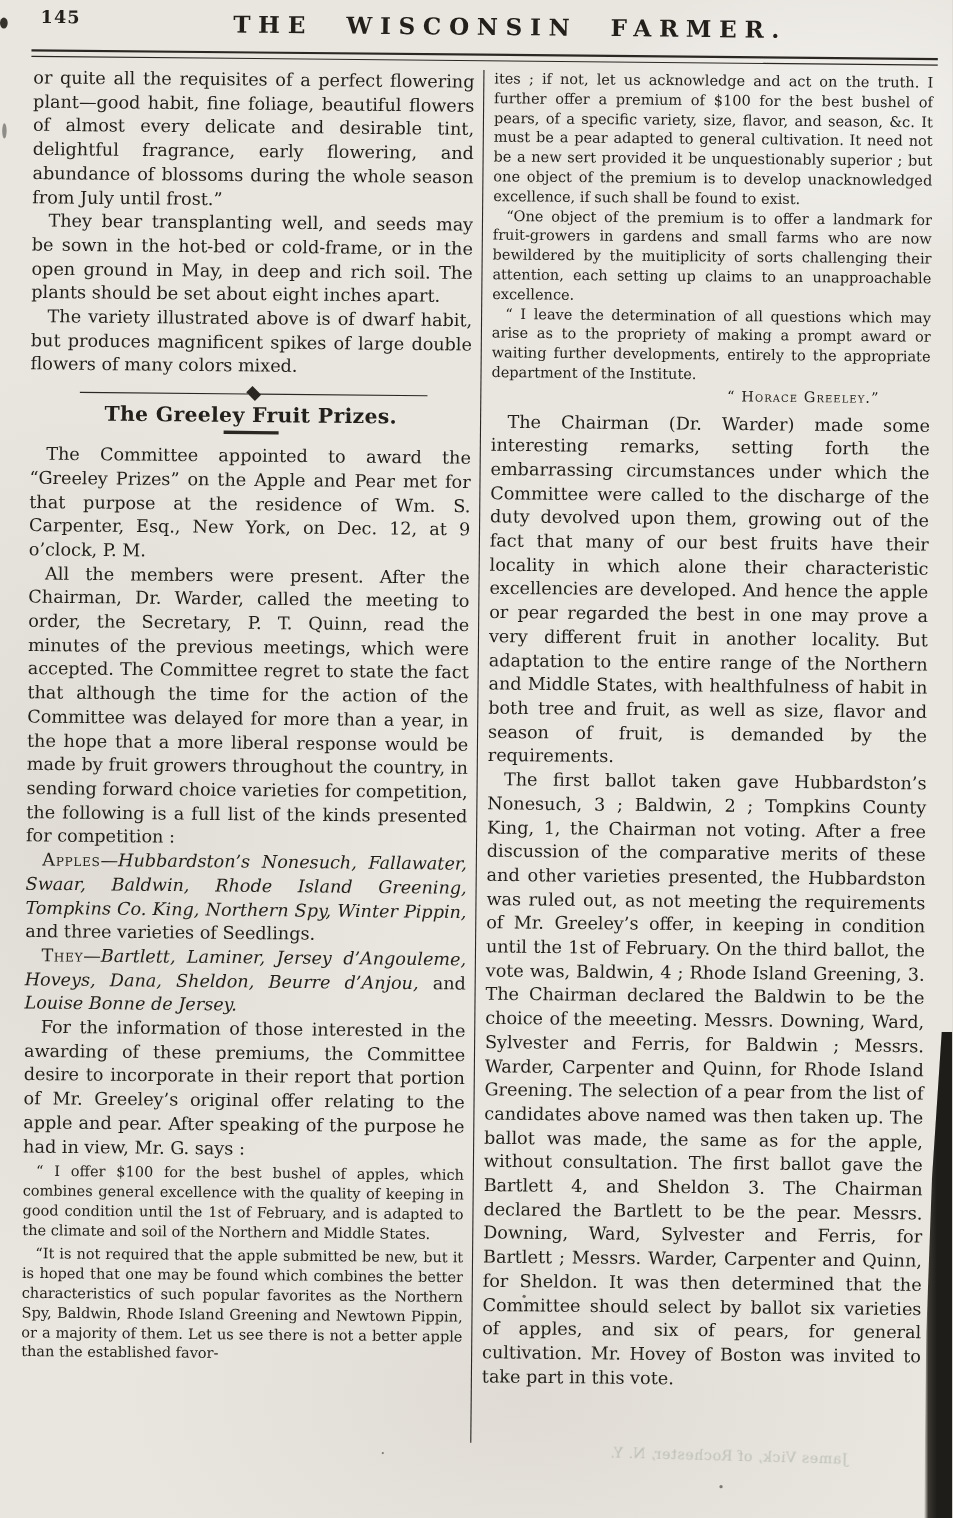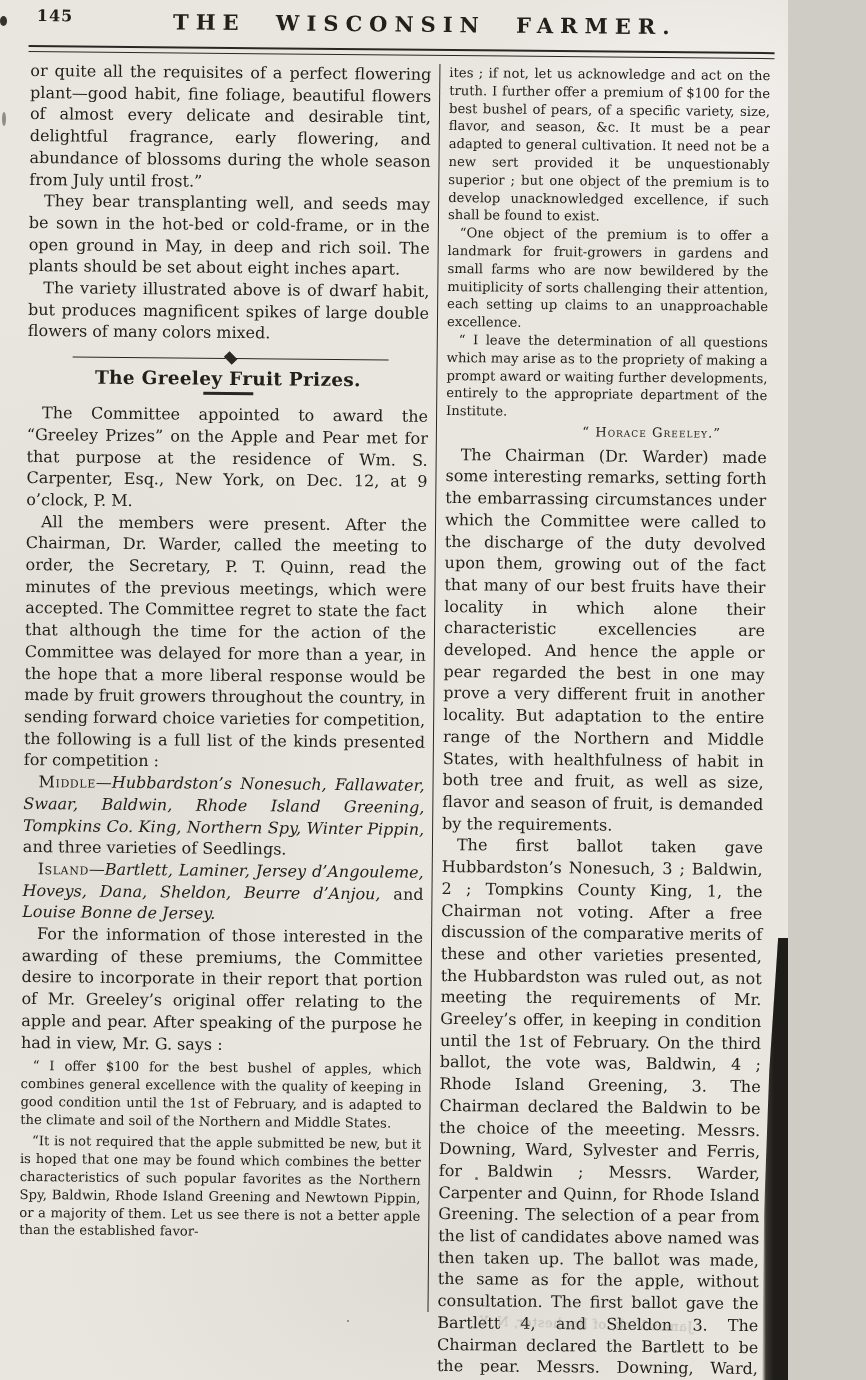--- a/index.html
+++ b/index.html
@@ -3,21 +3,21 @@
 <meta charset="utf-8">
 <style>
   html, body { margin: 0; padding: 0; }
   body {
     width: 866px; height: 1380px;
     background: #cfccc5;
     font-family: "DejaVu Serif", "Liberation Serif", serif;
   }
   .page {
     position: relative;
-    width: 788px; height: 1380px;
+    width: 866px; height: 1380px;
     overflow: hidden;
     color: #23201b;
     background:
       radial-gradient(ellipse 320px 200px at 88% 8%, rgba(255,255,255,0.45), transparent 70%),
       radial-gradient(ellipse 420px 620px at 8% 55%, rgba(188,183,172,0.22), transparent 72%),
       radial-gradient(ellipse 520px 320px at 55% 92%, rgba(198,193,182,0.28), transparent 72%),
       #e9e6e0;
   }
   .tilt {
     position: absolute; inset: 0;
@@ -127,23 +127,23 @@
           <span class="line"></span>
           <span class="diamond"></span>
           <span class="line"></span>
         </div>
         <h2 class="section-heading">The Greeley Fruit Prizes.</h2>
         <div class="heading-rule"></div>
 
         <p>The Committee appointed to award the “Greeley Prizes” on the Apple and Pear met for that purpose at the residence of Wm. S. Carpenter, Esq., New York, on Dec. 12, at 9 o’clock, P. M.</p>
         <p>All the members were present.  After the Chairman, Dr. Warder, called the meeting to order, the Secretary, P. T. Quinn, read the minutes of the previous meetings, which were accepted.  The Committee regret to state the fact that although the time for the action of the Committee was delayed for more than a year, in the hope that a more liberal response would be made by fruit growers throughout the country, in sending forward choice varieties for competition, the following is a full list of the kinds presented for competition :</p>
 
-        <p><span class="smallcaps">Middle</span><span>—</span><span class="italic">Hubbardston’s Nonesuch, Fallawater, Swaar, Baldwin, Rhode Island Greening, Tompkins Co. King, Northern Spy, Winter Pippin,</span><span> and three varieties of Seedlings.</span></p>
+        <p><span class="smallcaps">Apples</span><span>—</span><span class="italic">Hubbardston’s Nonesuch, Fallawater, Swaar, Baldwin, Rhode Island Greening, Tompkins Co. King, Northern Spy, Winter Pippin,</span><span> and three varieties of Seedlings.</span></p>
 
-        <p><span class="smallcaps">Island</span><span>—</span><span class="italic">Bartlett, Laminer, Jersey d’Angouleme, Hoveys, Dana, Sheldon, Beurre d’Anjou,</span><span> and </span><span class="italic">Louise Bonne de Jersey.</span></p>
+        <p><span class="smallcaps">They</span><span>—</span><span class="italic">Bartlett, Laminer, Jersey d’Angouleme, Hoveys, Dana, Sheldon, Beurre d’Anjou,</span><span> and </span><span class="italic">Louise Bonne de Jersey.</span></p>
 
         <p>For the information of those interested in the awarding of these premiums, the Committee desire to incorporate in their report that portion of Mr. Greeley’s original offer relating to the apple and pear.  After speaking of the purpose he had in view, Mr. G. says :</p>
         <div class="spacer4"></div>
         <p class="small">“ I offer $100 for the best bushel of apples, which combines general excellence with the quality of keeping in good condition until the 1st of February, and is adapted to the climate and soil of the Northern and Middle States.</p>
         <div class="spacer4"></div>
         <p class="small">“It is not required that the apple submitted be new, but it is hoped that one may be found which combines the better characteristics of such popular favorites as the Northern Spy, Baldwin, Rhode Island Greening and Newtown Pippin, or a majority of them.  Let us see there is not a better apple than the established favor-</p>
       </div>
 
       <div class="col-divider"></div>
 

